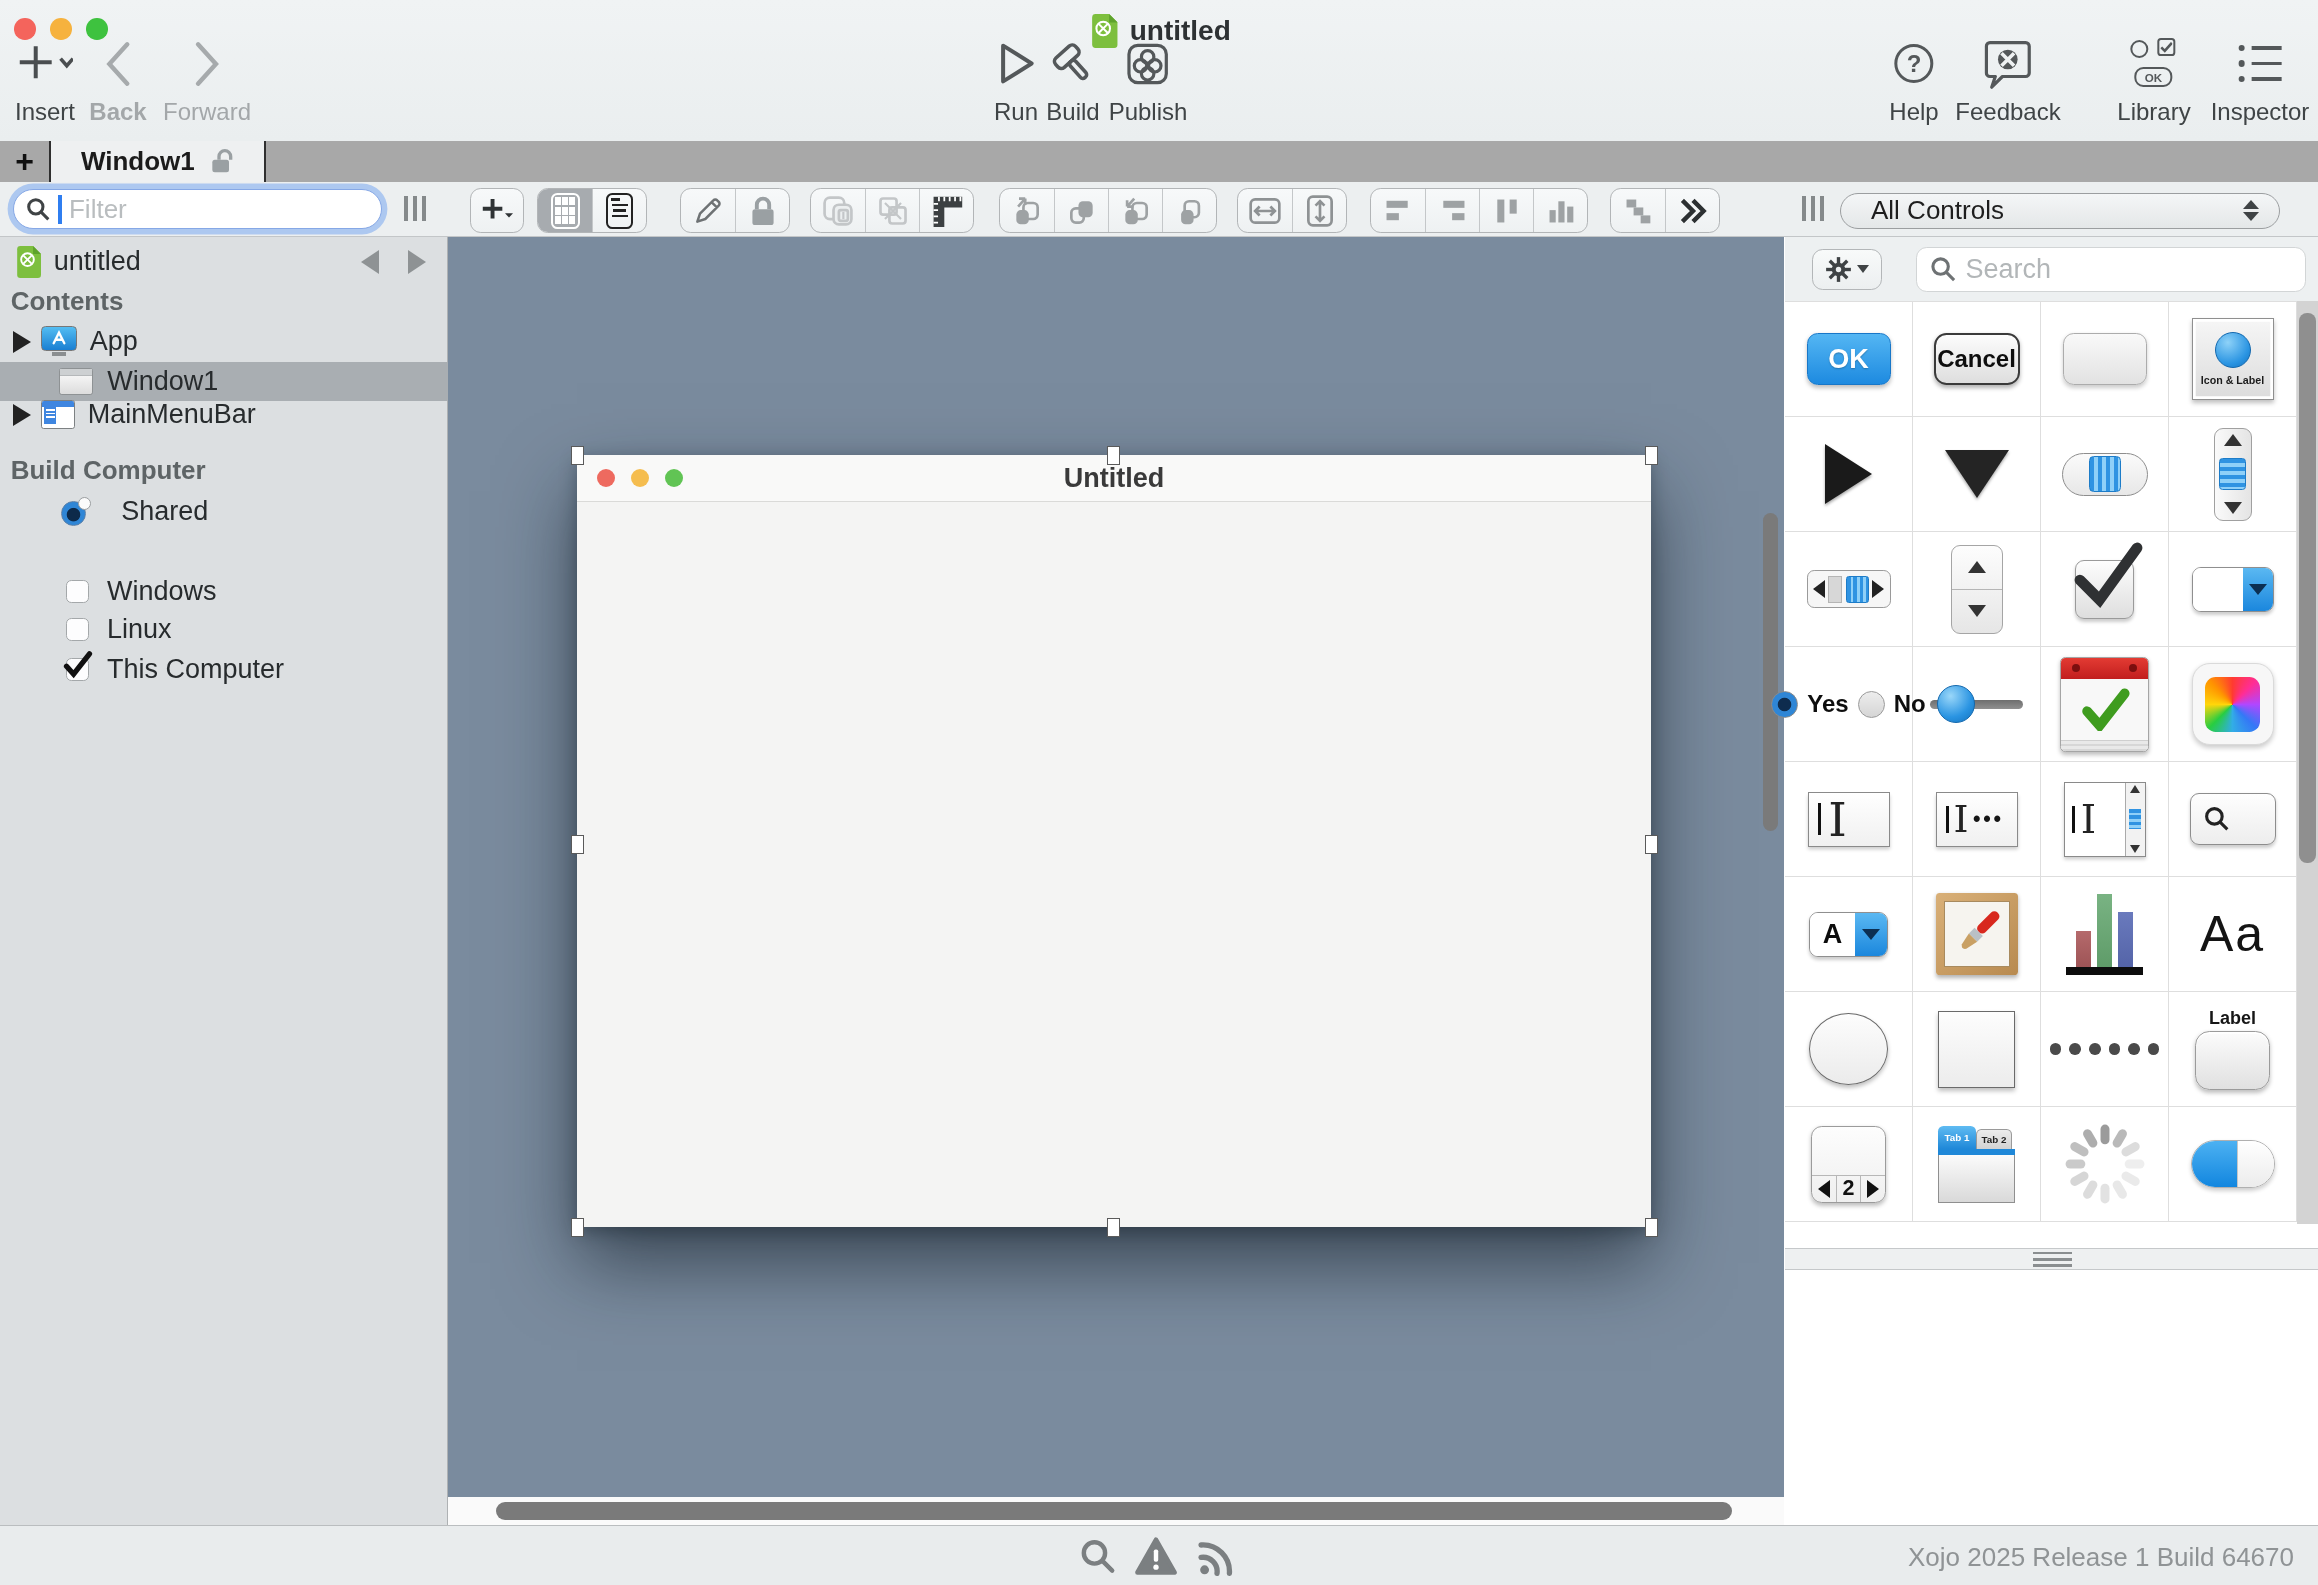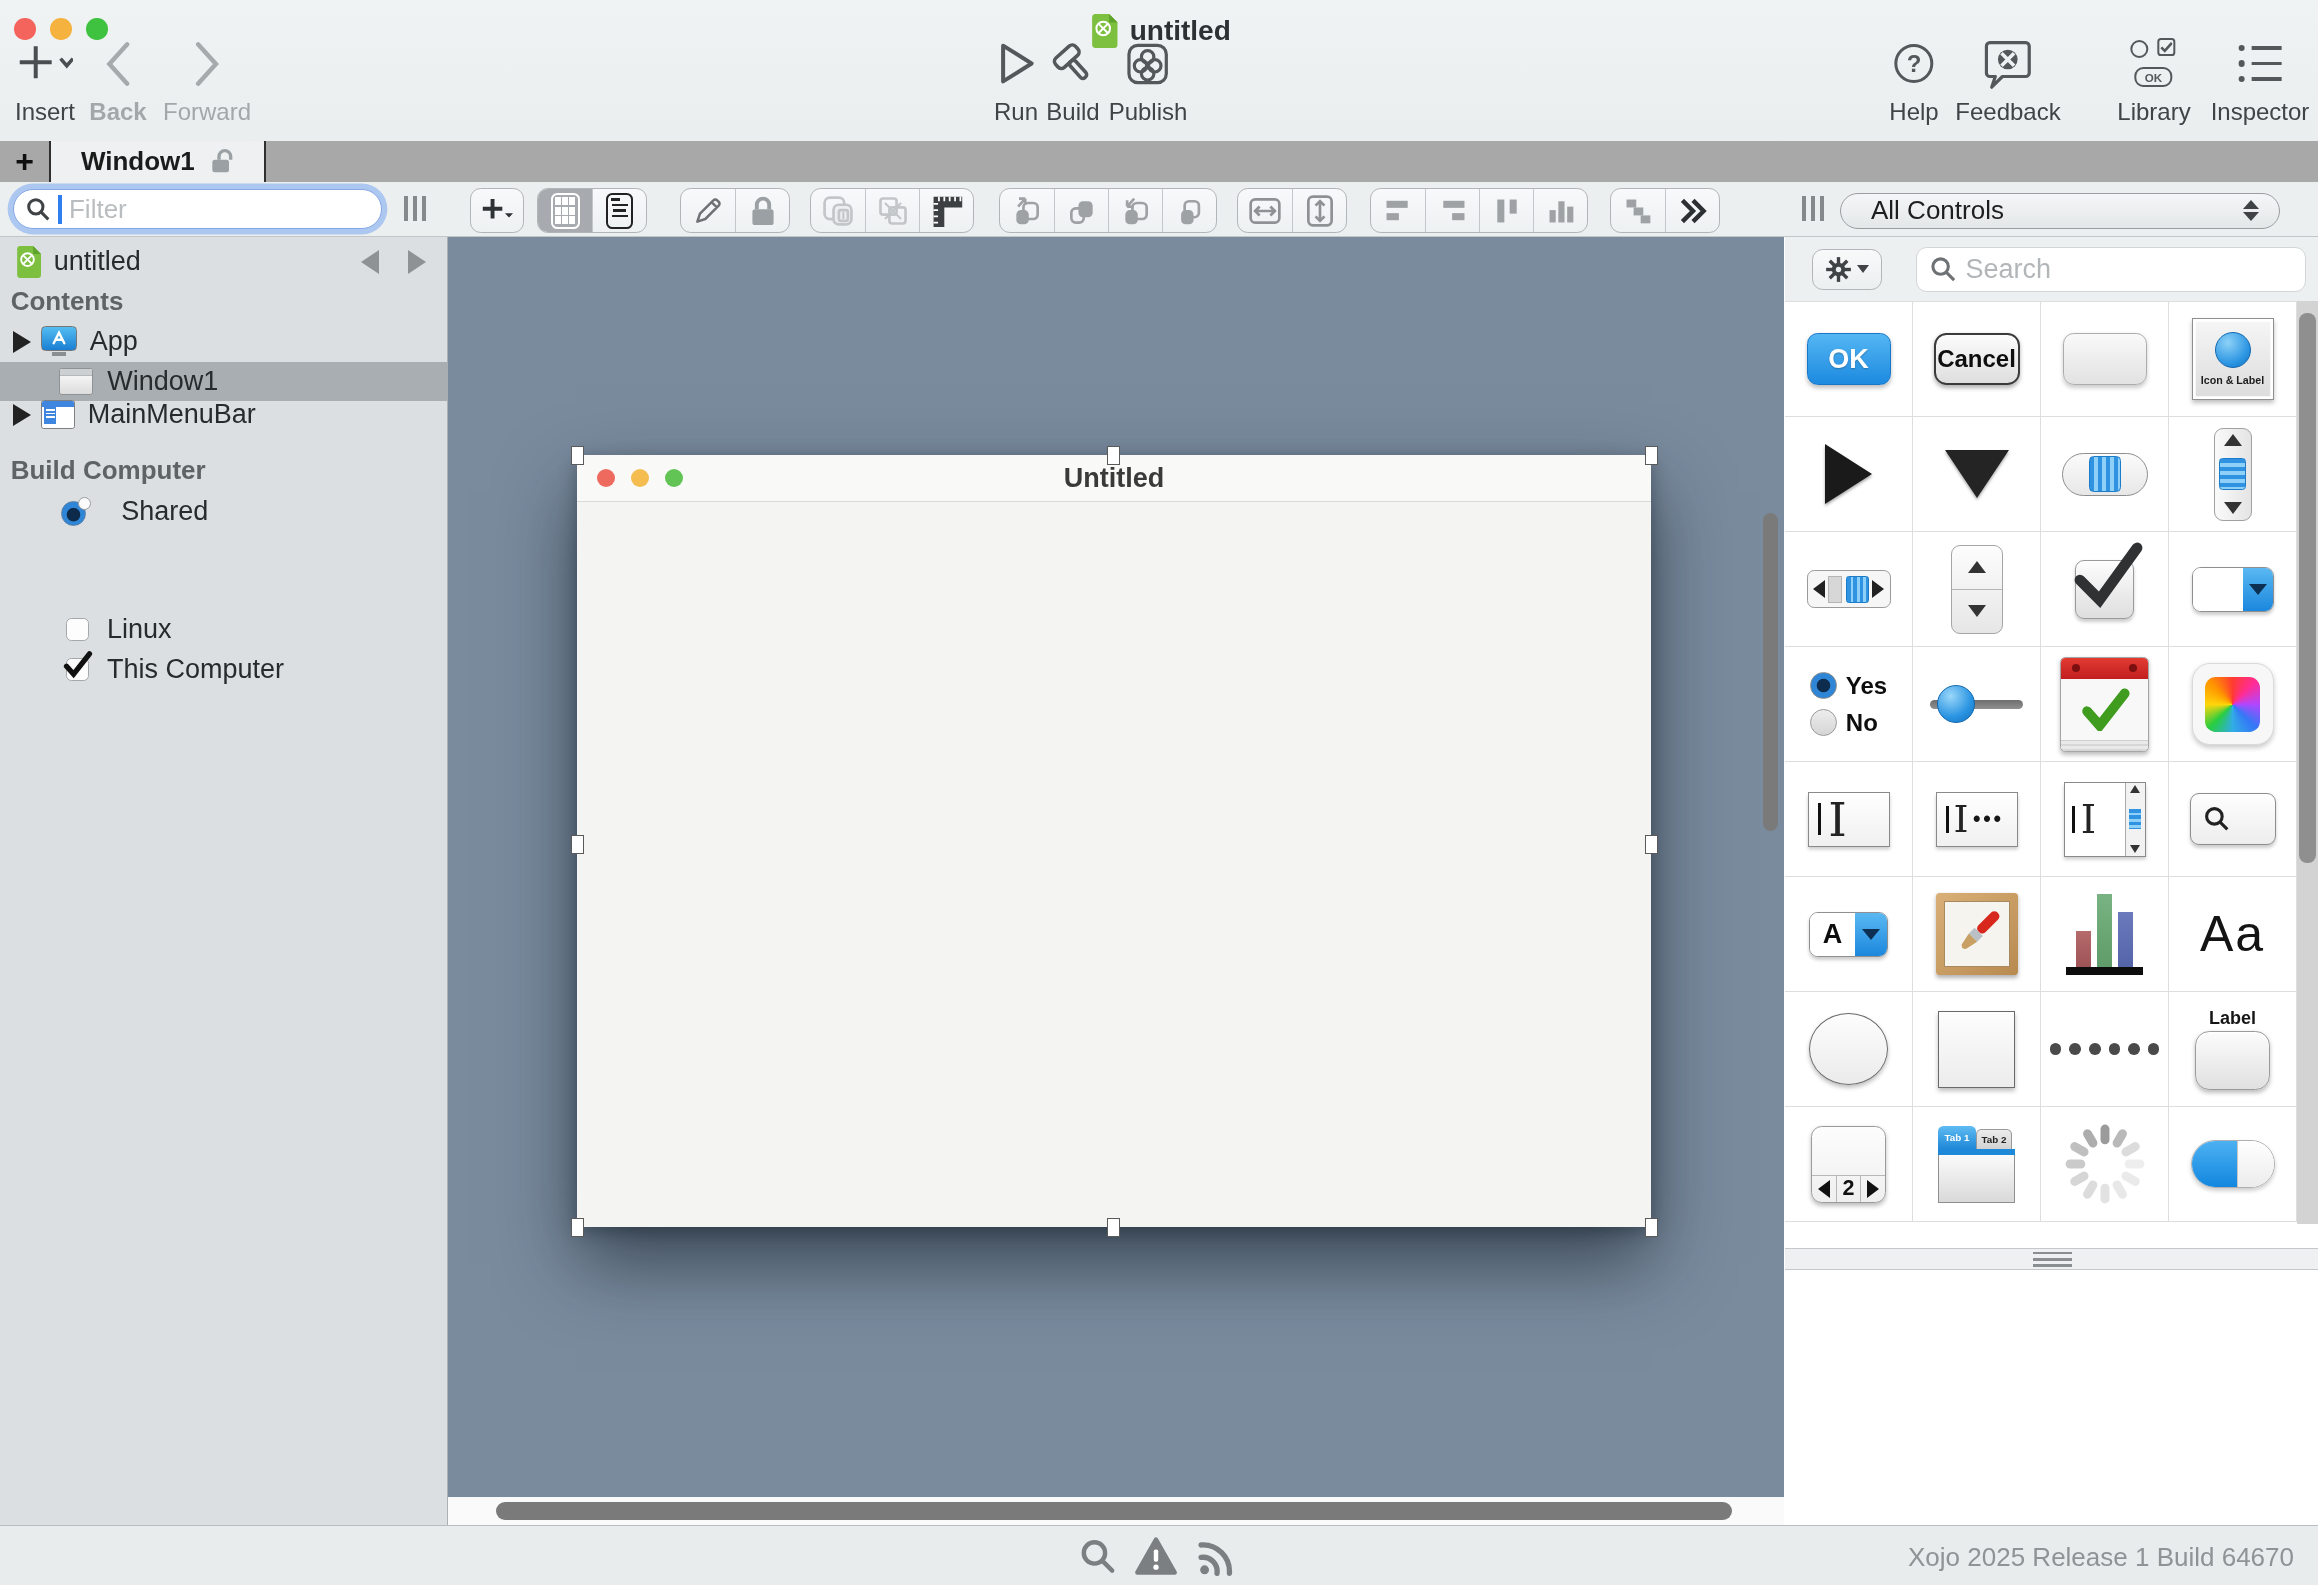--- a/index.html
+++ b/index.html
@@ -625,20 +625,24 @@
 
   <div class="nrow" style="top:255px;gap:16px;">
     <div style="margin-left:61px;position:relative;width:30px;height:29px;">
       <div style="position:absolute;left:0;bottom:0;width:25px;height:25px;border-radius:50%;background:radial-gradient(circle at 50% 55%, #0d2a4a 0 6.3px, #2f86d6 7.2px);border:0.9px solid #5b80a8;"></div>
       <div style="position:absolute;right:0;top:0;width:13.4px;height:13.4px;border-radius:50%;background:#fbfbfb;border:1.3px solid #9a9ea0;"></div>
     </div>
     <span class="lbl" style="margin-left:14.3px;">Shared</span>
   </div>
 
 
+  <div class="nrow" style="top:335px;">
+    <span class="cb" style="margin-left:66px;"></span>
+    <span class="lbl" style="margin-left:18px;">Windows</span>
+  </div>
 
   <div class="nrow" style="top:373px;">
     <span class="cb" style="margin-left:66px;"></span>
     <span class="lbl" style="margin-left:18px;">Linux</span>
   </div>
 
   <div class="nrow" style="top:413px;">
     <span class="cb" style="margin-left:66px;">
       <svg width="30" height="29" viewBox="0 0 34 32" style="position:absolute;left:-3.6px;top:-9px;">
         <path d="M4 18 L12 27 L30 4" stroke="#111" stroke-width="6" fill="none" stroke-linecap="round"></path>
@@ -765,21 +769,21 @@
     <div class="cell">
       <div class="combo">
           <div class="w"></div>
           <div class="b">
             <span style="width:0;height:0;border-left:9px solid transparent;border-right:9px solid transparent;border-top:11.6px solid #0c2f52;"></span>
           </div>
         </div>
     </div>
 
     <div class="cell">
-      <div style="display:flex;flex-direction:column;gap:9px;align-items:flex-start;">
+      <div style="display:flex;flex-direction:row;gap:9px;align-items:flex-start;">
         <div style="display:flex;align-items:center;gap:9px;">
             <span class="radio-on"></span>
             <span class="rlbl">Yes</span>
           </div>
         <div style="display:flex;align-items:center;gap:9px;">
             <span class="radio-off"></span>
             <span class="rlbl">No</span>
           </div>
       </div>
     </div>

